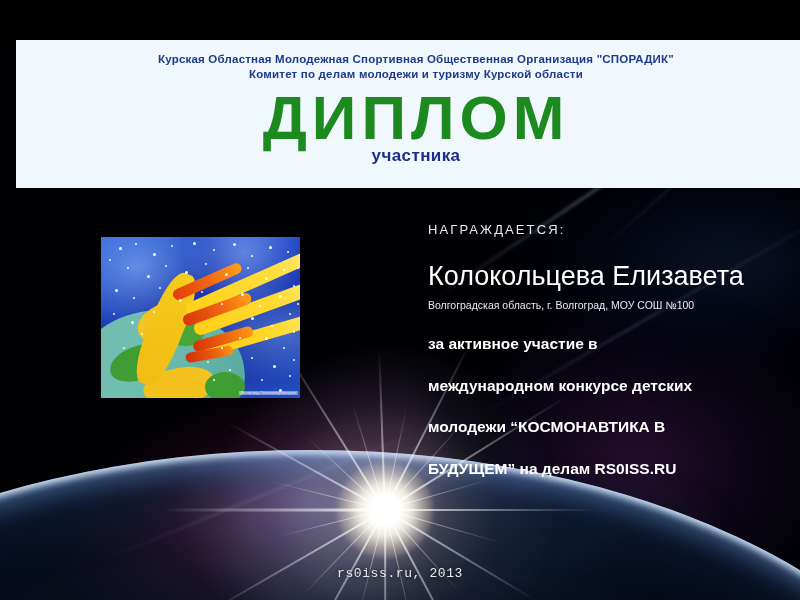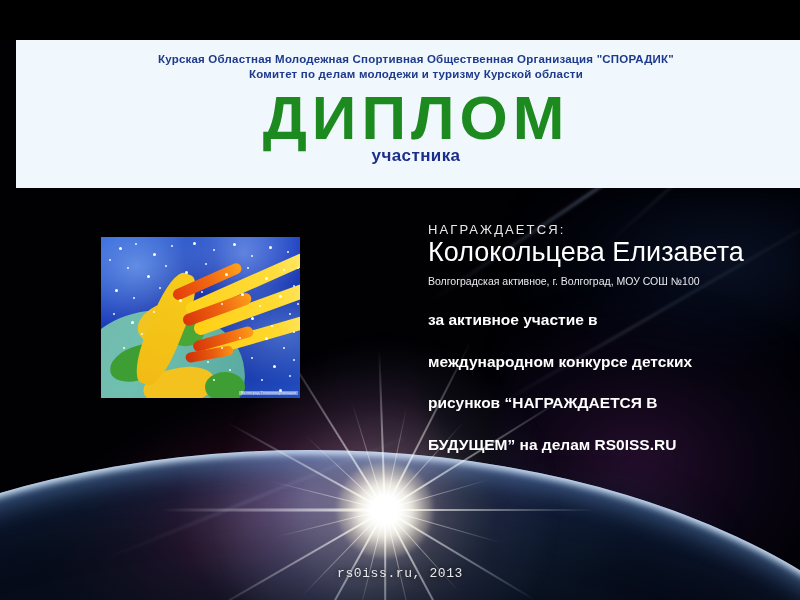--- a/index.html
+++ b/index.html
@@ -270,21 +270,21 @@
     width: 364px;
   }
   .award-label {
     color: #e8e8ea;
     font-size: 13px;
     font-weight: normal;
     letter-spacing: 2.1px;
     text-transform: uppercase;
   }
   .recipient-name {
-    margin-top: 0;
+    margin-top: 24px;
     color: #ffffff;
     font-size: 27px;
     line-height: 31px;
     font-weight: normal;
     white-space: nowrap;
   }
   .country {
     margin-top: 11px;
     color: #f2f2f4;
     font-size: 16px;
@@ -451,24 +451,24 @@
         <div class="art-star" style="left: 196px; top: 30px; width: 2px; height: 2px; opacity: 0.92;"></div>
         <div class="art-star" style="left: 112px; top: 142px; width: 2px; height: 2px; opacity: 0.92;"></div>
         <div class="art-star" style="left: 128px; top: 132px; width: 2px; height: 2px; opacity: 0.92;"></div>
       </div>
     <div class="art-watermark">Волгоград Телекоммуникации</div>
   </div>
 
   <div class="award-block">
     <div class="award-label">НАГРАЖДАЕТСЯ:</div>
     <div class="recipient-name">Колокольцева Елизавета</div>
-    <div class="region">Волгоградская активное, г. Волгоград, МОУ СОШ №100</div>
+    <div class="region">Волгоградская область, г. Волгоград, МОУ СОШ №100</div>
     <div class="award-reason">
       <div>за активное участие в</div>
       <div>международном конкурсе детских</div>
-      <div>рисунков “НАГРАЖДАЕТСЯ В</div>
+      <div>молодежи “КОСМОНАВТИКА В</div>
       <div>БУДУЩЕМ” на делам RS0ISS.RU</div>
     </div>
   </div>
 
   <div class="footer">rs0iss.ru, 2013</div>
 
 </div>
 
 </body></html>

